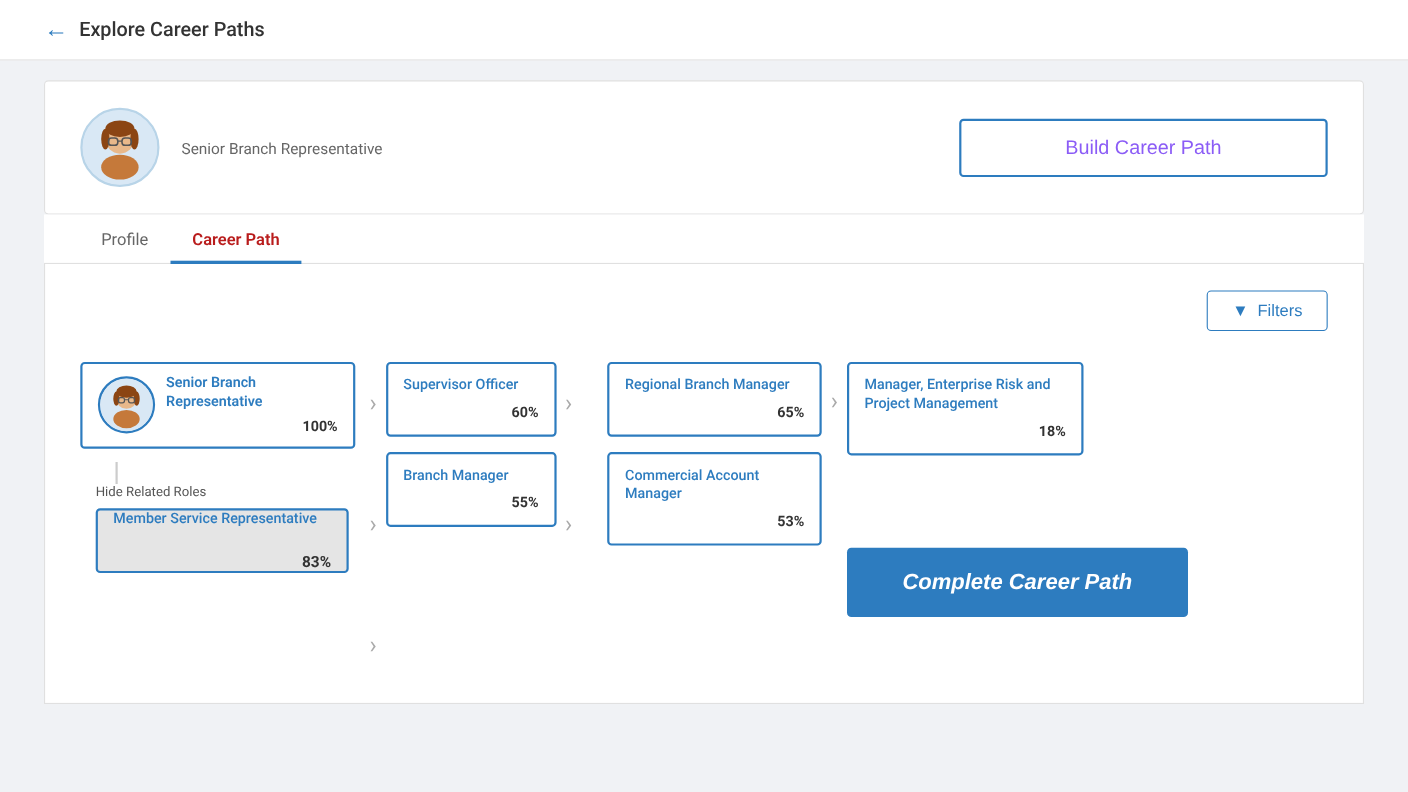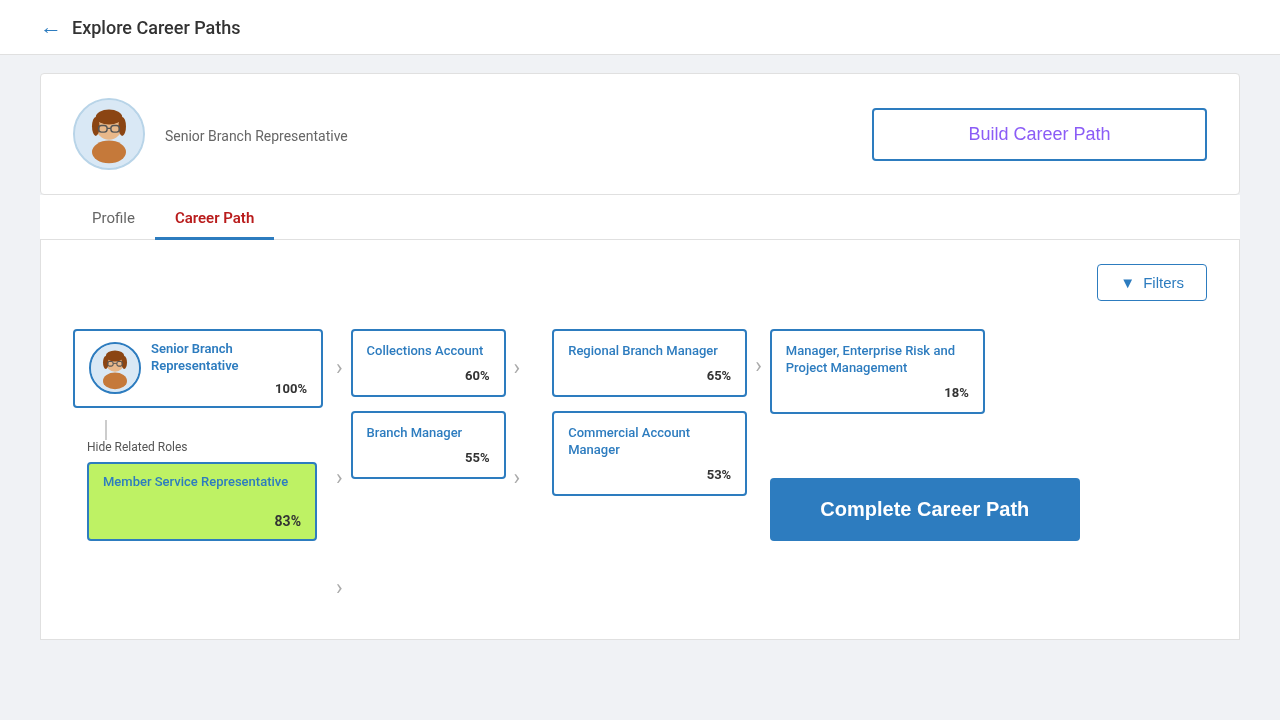--- a/index.html
+++ b/index.html
@@ -202,24 +202,24 @@
     }
     .hide-related {
       font-size: 12px;
       color: #555;
       margin-bottom: 8px;
       cursor: pointer;
     }
     .related-card {
       border: 2px solid #2d7cbf;
       border-radius: 4px;
-      padding: 10px 14px;
+      padding: 0 14px;
       min-width: 210px;
       max-width: 230px;
-      background: #bef264;
+      background: #e5e5e5;
       cursor: pointer;
     }
     .related-card .role-name {
       font-size: 13px;
       color: #2d7cbf;
       font-weight: 500;
     }
     .related-card .role-pct {
       font-size: 14px;
       font-weight: 700;
@@ -382,21 +382,21 @@
     </div>
 
     <div class="arr-between top-only">
       <span class="arrow">›</span>
       <span style="margin-top:74px;" class="arrow">›</span>
       <span style="margin-top:74px;" class="arrow">›</span>
     </div>
 
     <div class="col2">
       <div class="role-card">
-        <div class="role-name">Collections Account</div>
+        <div class="role-name">Supervisor Officer</div>
         <div class="role-pct">60%</div>
       </div>
       <div class="role-card">
         <div class="role-name">Branch Manager</div>
         <div class="role-pct">55%</div>
       </div>
     </div>
 
     <div class="arr-between top-only">
       <span class="arrow">›</span>
@@ -417,18 +417,18 @@
     <div class="col3-col4-arrow">
       <span class="arrow">›</span>
     </div>
 
     <div style="display:flex;flex-direction:column;align-items:flex-start;">
       <div class="role-card" style="min-width:195px;max-width:215px;">
         <div class="role-name">Manager, Enterprise Risk and Project Management</div>
         <div class="role-pct">18%</div>
       </div>
       <div style="margin-top:auto;margin-left:0;" class="complete-btn-wrap">
-        <button class="complete-btn" style="margin-top:64px;min-width:310px;">Complete Career Path</button>
+        <button class="complete-btn" style="margin-top:84px;min-width:310px;font-style:italic;">Complete Career Path</button>
       </div>
     </div>
 
   </div>
 </div>
 
 </body></html>

